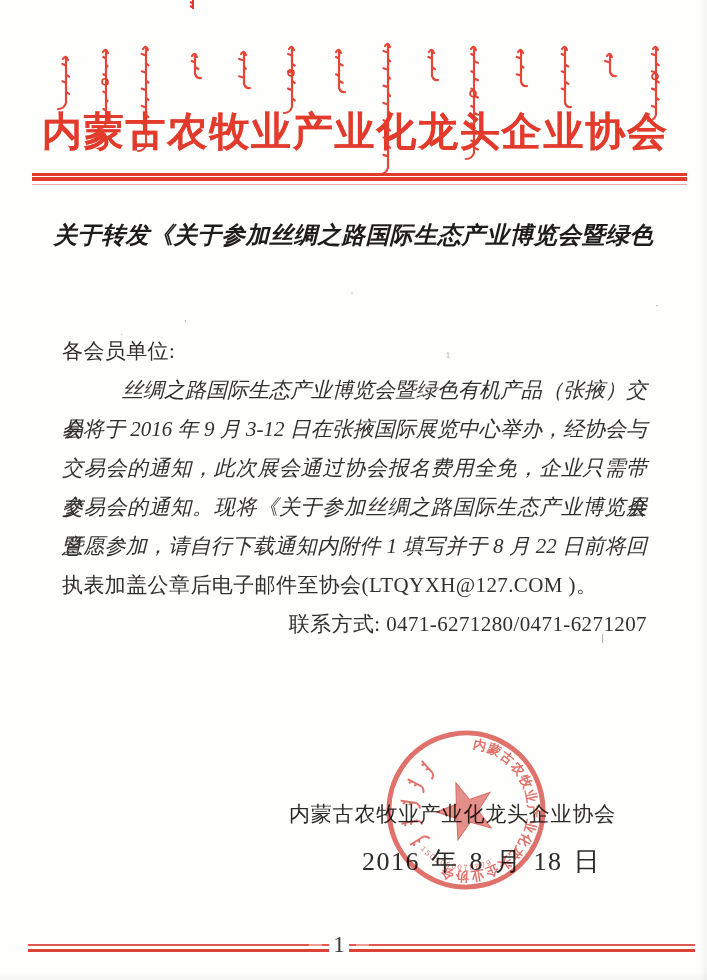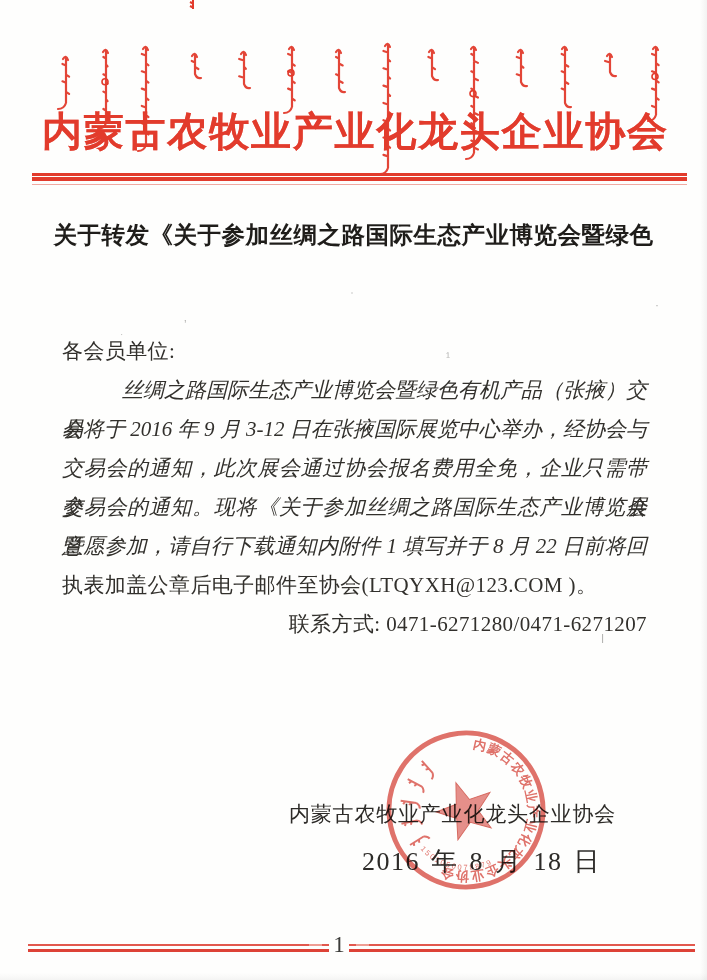--- a/index.html
+++ b/index.html
@@ -27,21 +27,21 @@
   .rule{position:absolute;left:32px;right:20px;top:173px;}
   .rule .r1{height:2.5px;background:var(--red);}
   .rule .g1{height:1.5px;}
   .rule .r2{height:4px;background:var(--red);}
   .rule .g2{height:2.5px;}
   .rule .r3{height:1.5px;background:#f0aba3;}
   
   .doc-title{
     position:absolute;left:50px;right:50px;top:214px;
     text-align:center;color:#1f1d1a;font-weight:bold;
-    font-size:23.5px;line-height:43px;letter-spacing:.5px;
+    font-size:23.5px;line-height:43px;letter-spacing:.5px;font-style:italic;
   }
   
   .body-block{
     position:absolute;left:62px;right:60px;top:332px;
     color:var(--ink);font-size:21px;line-height:39px;
   }
   .body-block .line{height:39px;white-space:nowrap;letter-spacing:.4px;}
   .body-block .line.fill{
     white-space:normal;text-align:justify;text-align-last:justify;
     letter-spacing:0;
@@ -144,21 +144,21 @@
   </div>
 
   <div class="body-block">
     <div class="line salutation">各会员单位:</div>
 
   <div class="line fill indent">丝绸之路国际生态产业博览会暨绿色有机产品（张掖）交易</div>
       <div class="line fill">会将于 2016 年 9 月 3-12 日在张掖国际展览中心举办，经协会与</div>
       <div class="line fill">交易会的通知，此次展会通过协会报名费用全免，企业只需带参展</div>
       <div class="line fill">交易会的通知。现将《关于参加丝绸之路国际生态产业博览会暨</div>
       <div class="line fill">意愿参加，请自行下载通知内附件 1 填写并于 8 月 22 日前将回</div>
-      <div class="line">执表加盖公章后电子邮件至协会(LTQYXH@123.COM )。</div>
+      <div class="line">执表加盖公章后电子邮件至协会(LTQYXH@127.COM )。</div>
       <div class="line indent">联系方式: 0471-6271280/0471-6271207</div>
     </div>
 
   <div class="sig-org">内蒙古农牧业产业化龙头企业协会</div>
   <div class="sig-date">2016 年 8 月 18 日</div>
 
   <svg class="seal" viewBox="0 0 184 180">
     <g transform="rotate(-12 92 88)">
       <circle cx="92" cy="88" r="77" fill="none" stroke="#d9534a" stroke-width="5"></circle>
       <path id="sealRingPath" d="M 92,26 a 62,62 0 1 1 -0.06,0" fill="none"></path>

